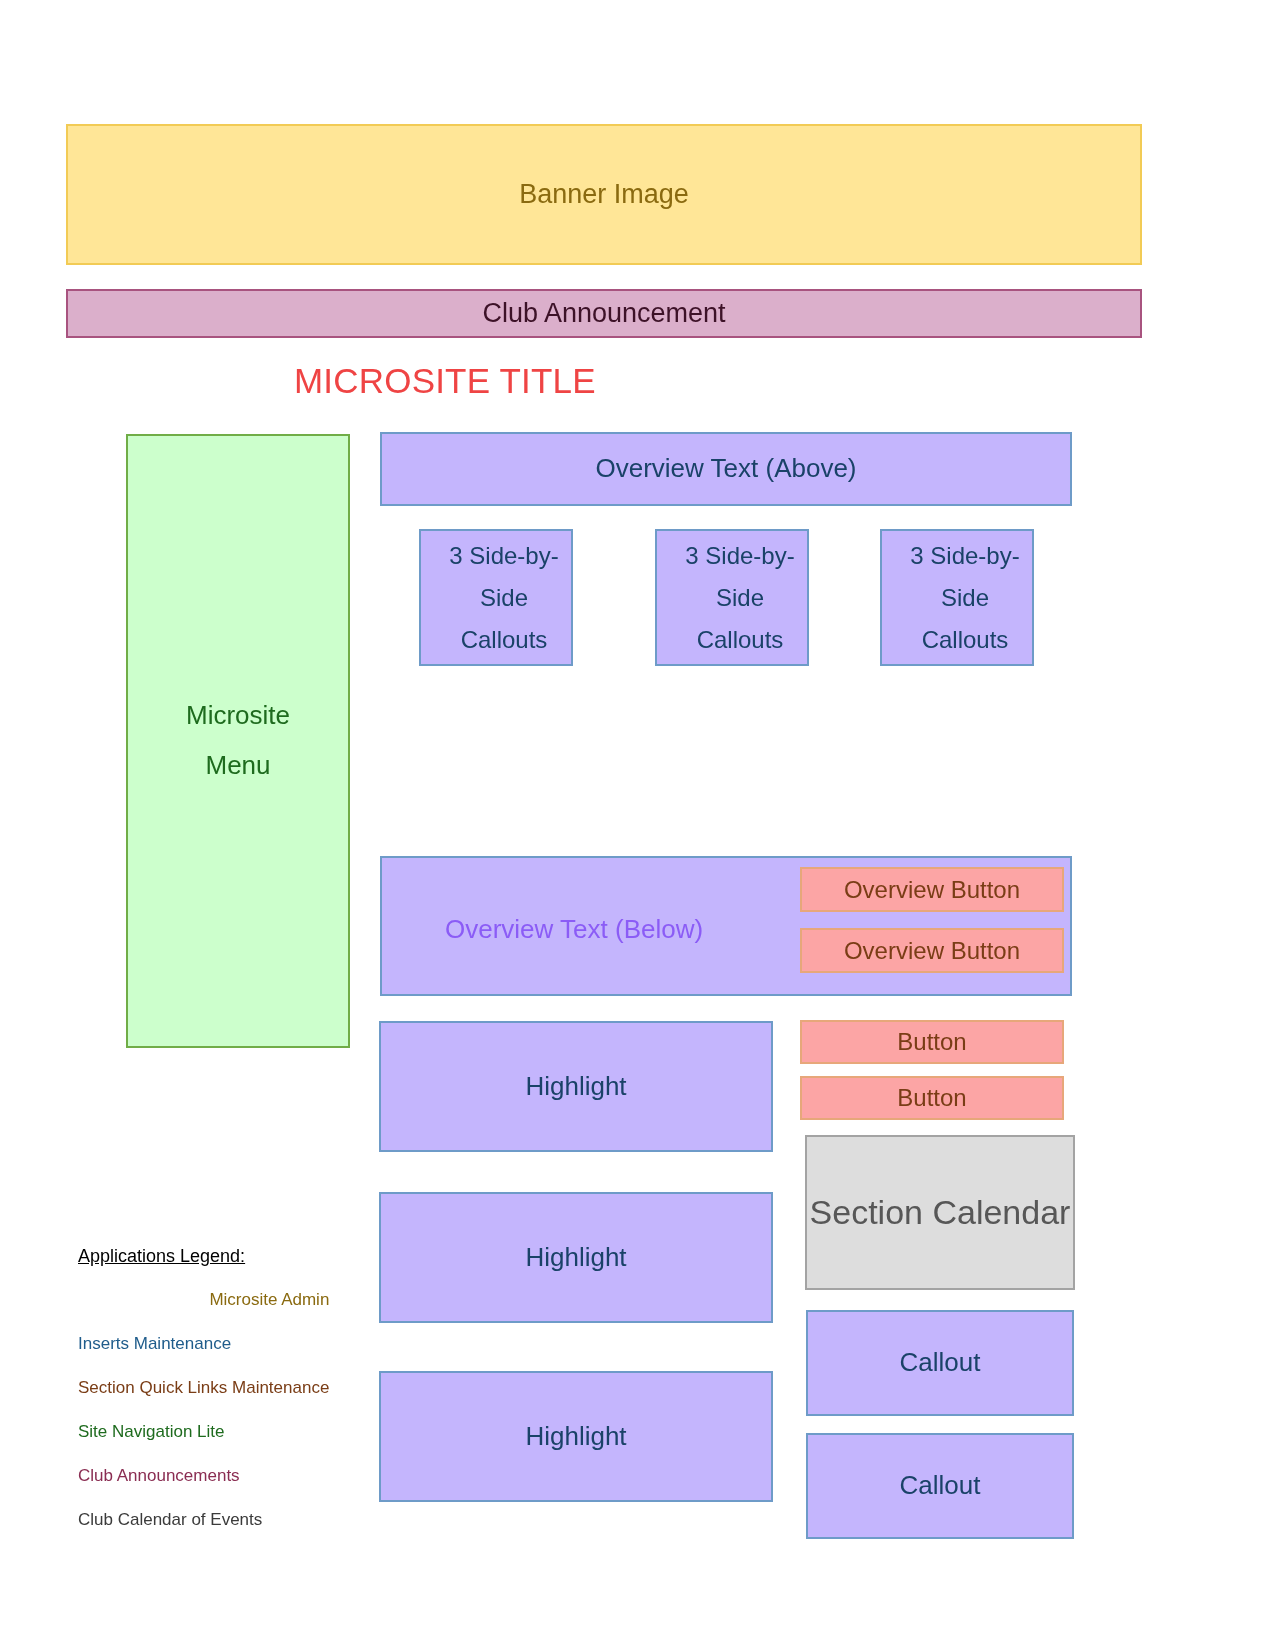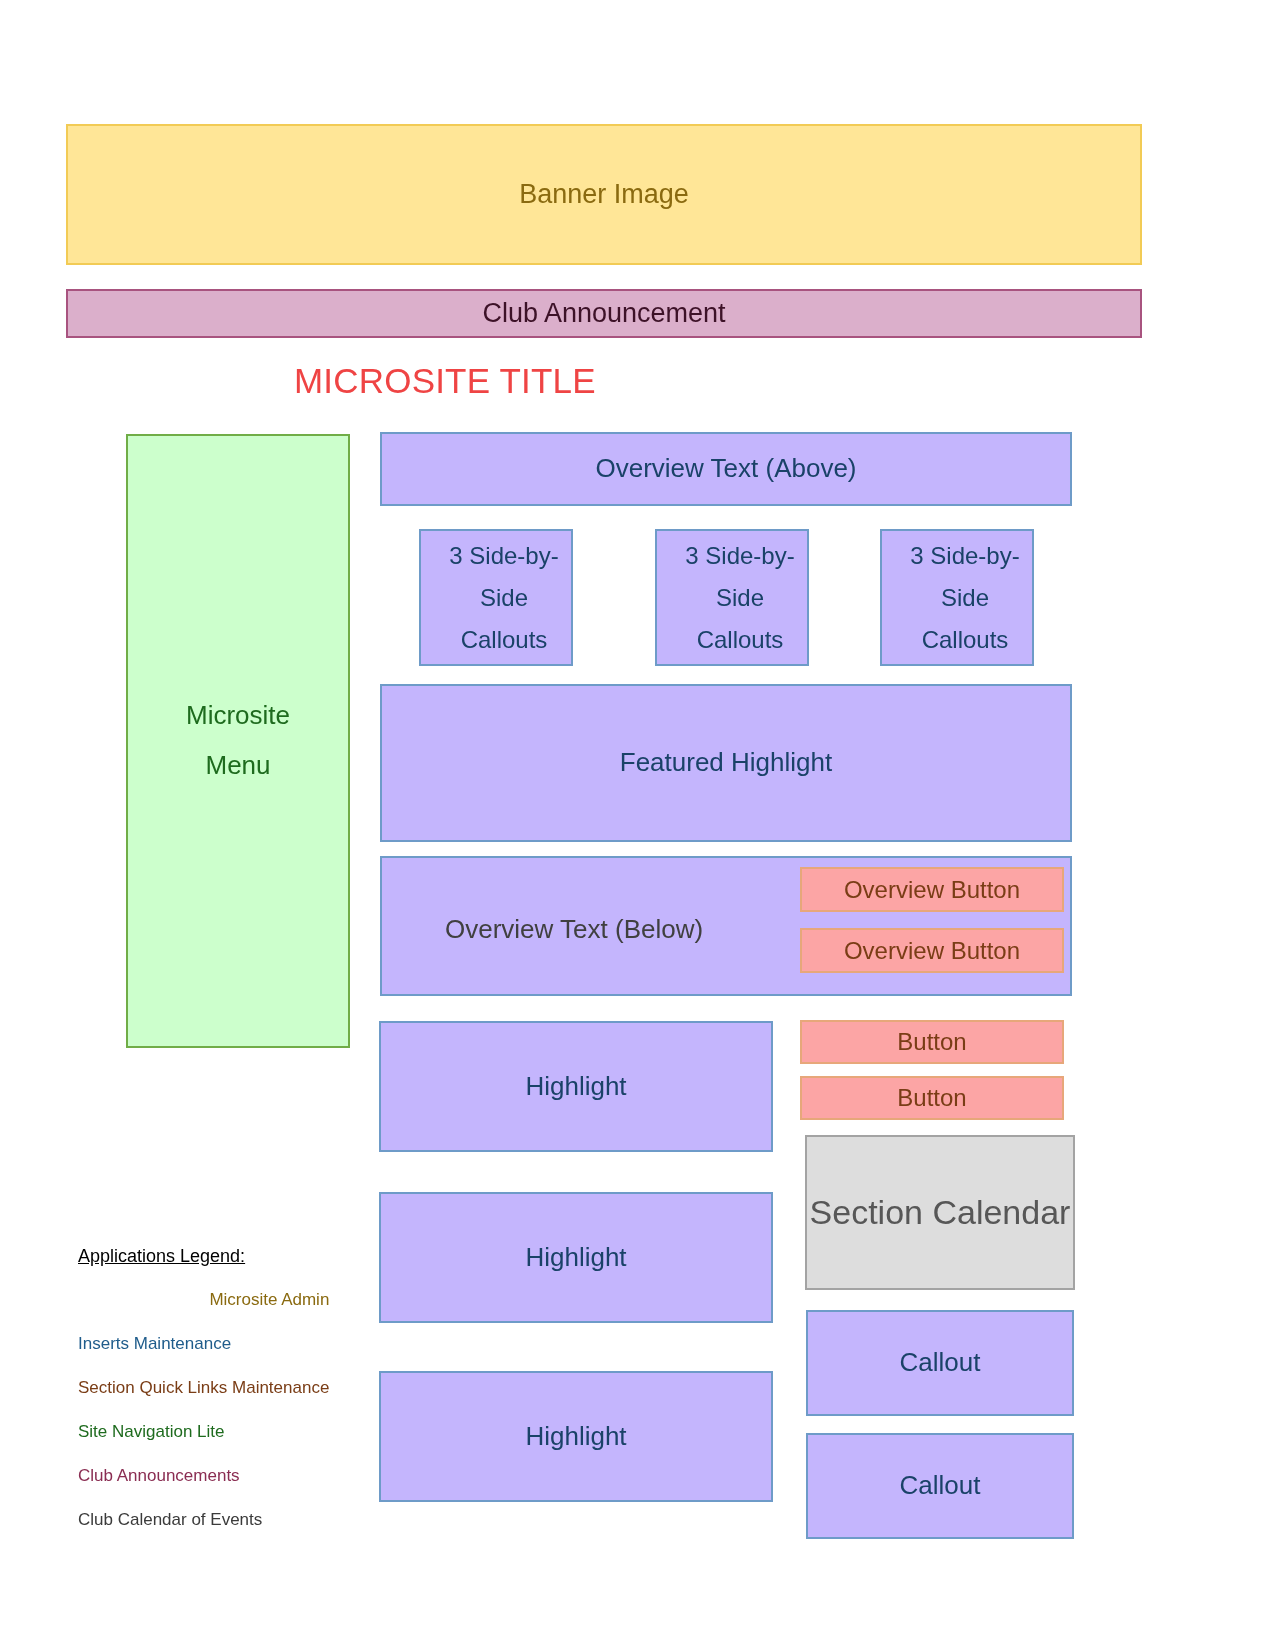--- a/index.html
+++ b/index.html
@@ -100,21 +100,21 @@
     background: #dddddd;
     border: 2px solid #a3a3a3;
     color: #575757;
     font-size: 34px;
   }
 
   
   .overview-below-label {
     position: absolute;
     font-size: 26px;
-    color: #404040;
+    color: #8b5cf6;
     white-space: nowrap;
   }
 
   
   .legend {
     position: absolute;
     font-size: 17px;
     line-height: 1;
   }
   .legend-title {
@@ -164,23 +164,20 @@
     <span>Side</span>
     <span>Callouts</span>
   </div>
 
   <div class="box blue small" style="left:880px; top:485px; width:154px; height:137px;">
     <span>3 Side-by-</span>
     <span>Side</span>
     <span>Callouts</span>
   </div>
 
-  <div class="box blue" style="left:380px; top:640px; width:692px; height:158px;">
-    <span>Featured Highlight</span>
-  </div>
 
   <div class="box blue" style="left:380px; top:812px; width:692px; height:140px; display:block;">
   </div>
   <div class="overview-below-label" style="left:445px; top:870px;">Overview Text (Below)</div>
 
   <div class="box orange" style="left:800px; top:823px; width:264px; height:45px;">
     <span>Overview Button</span>
   </div>
   <div class="box orange" style="left:800px; top:884px; width:264px; height:45px;">
     <span>Overview Button</span>

